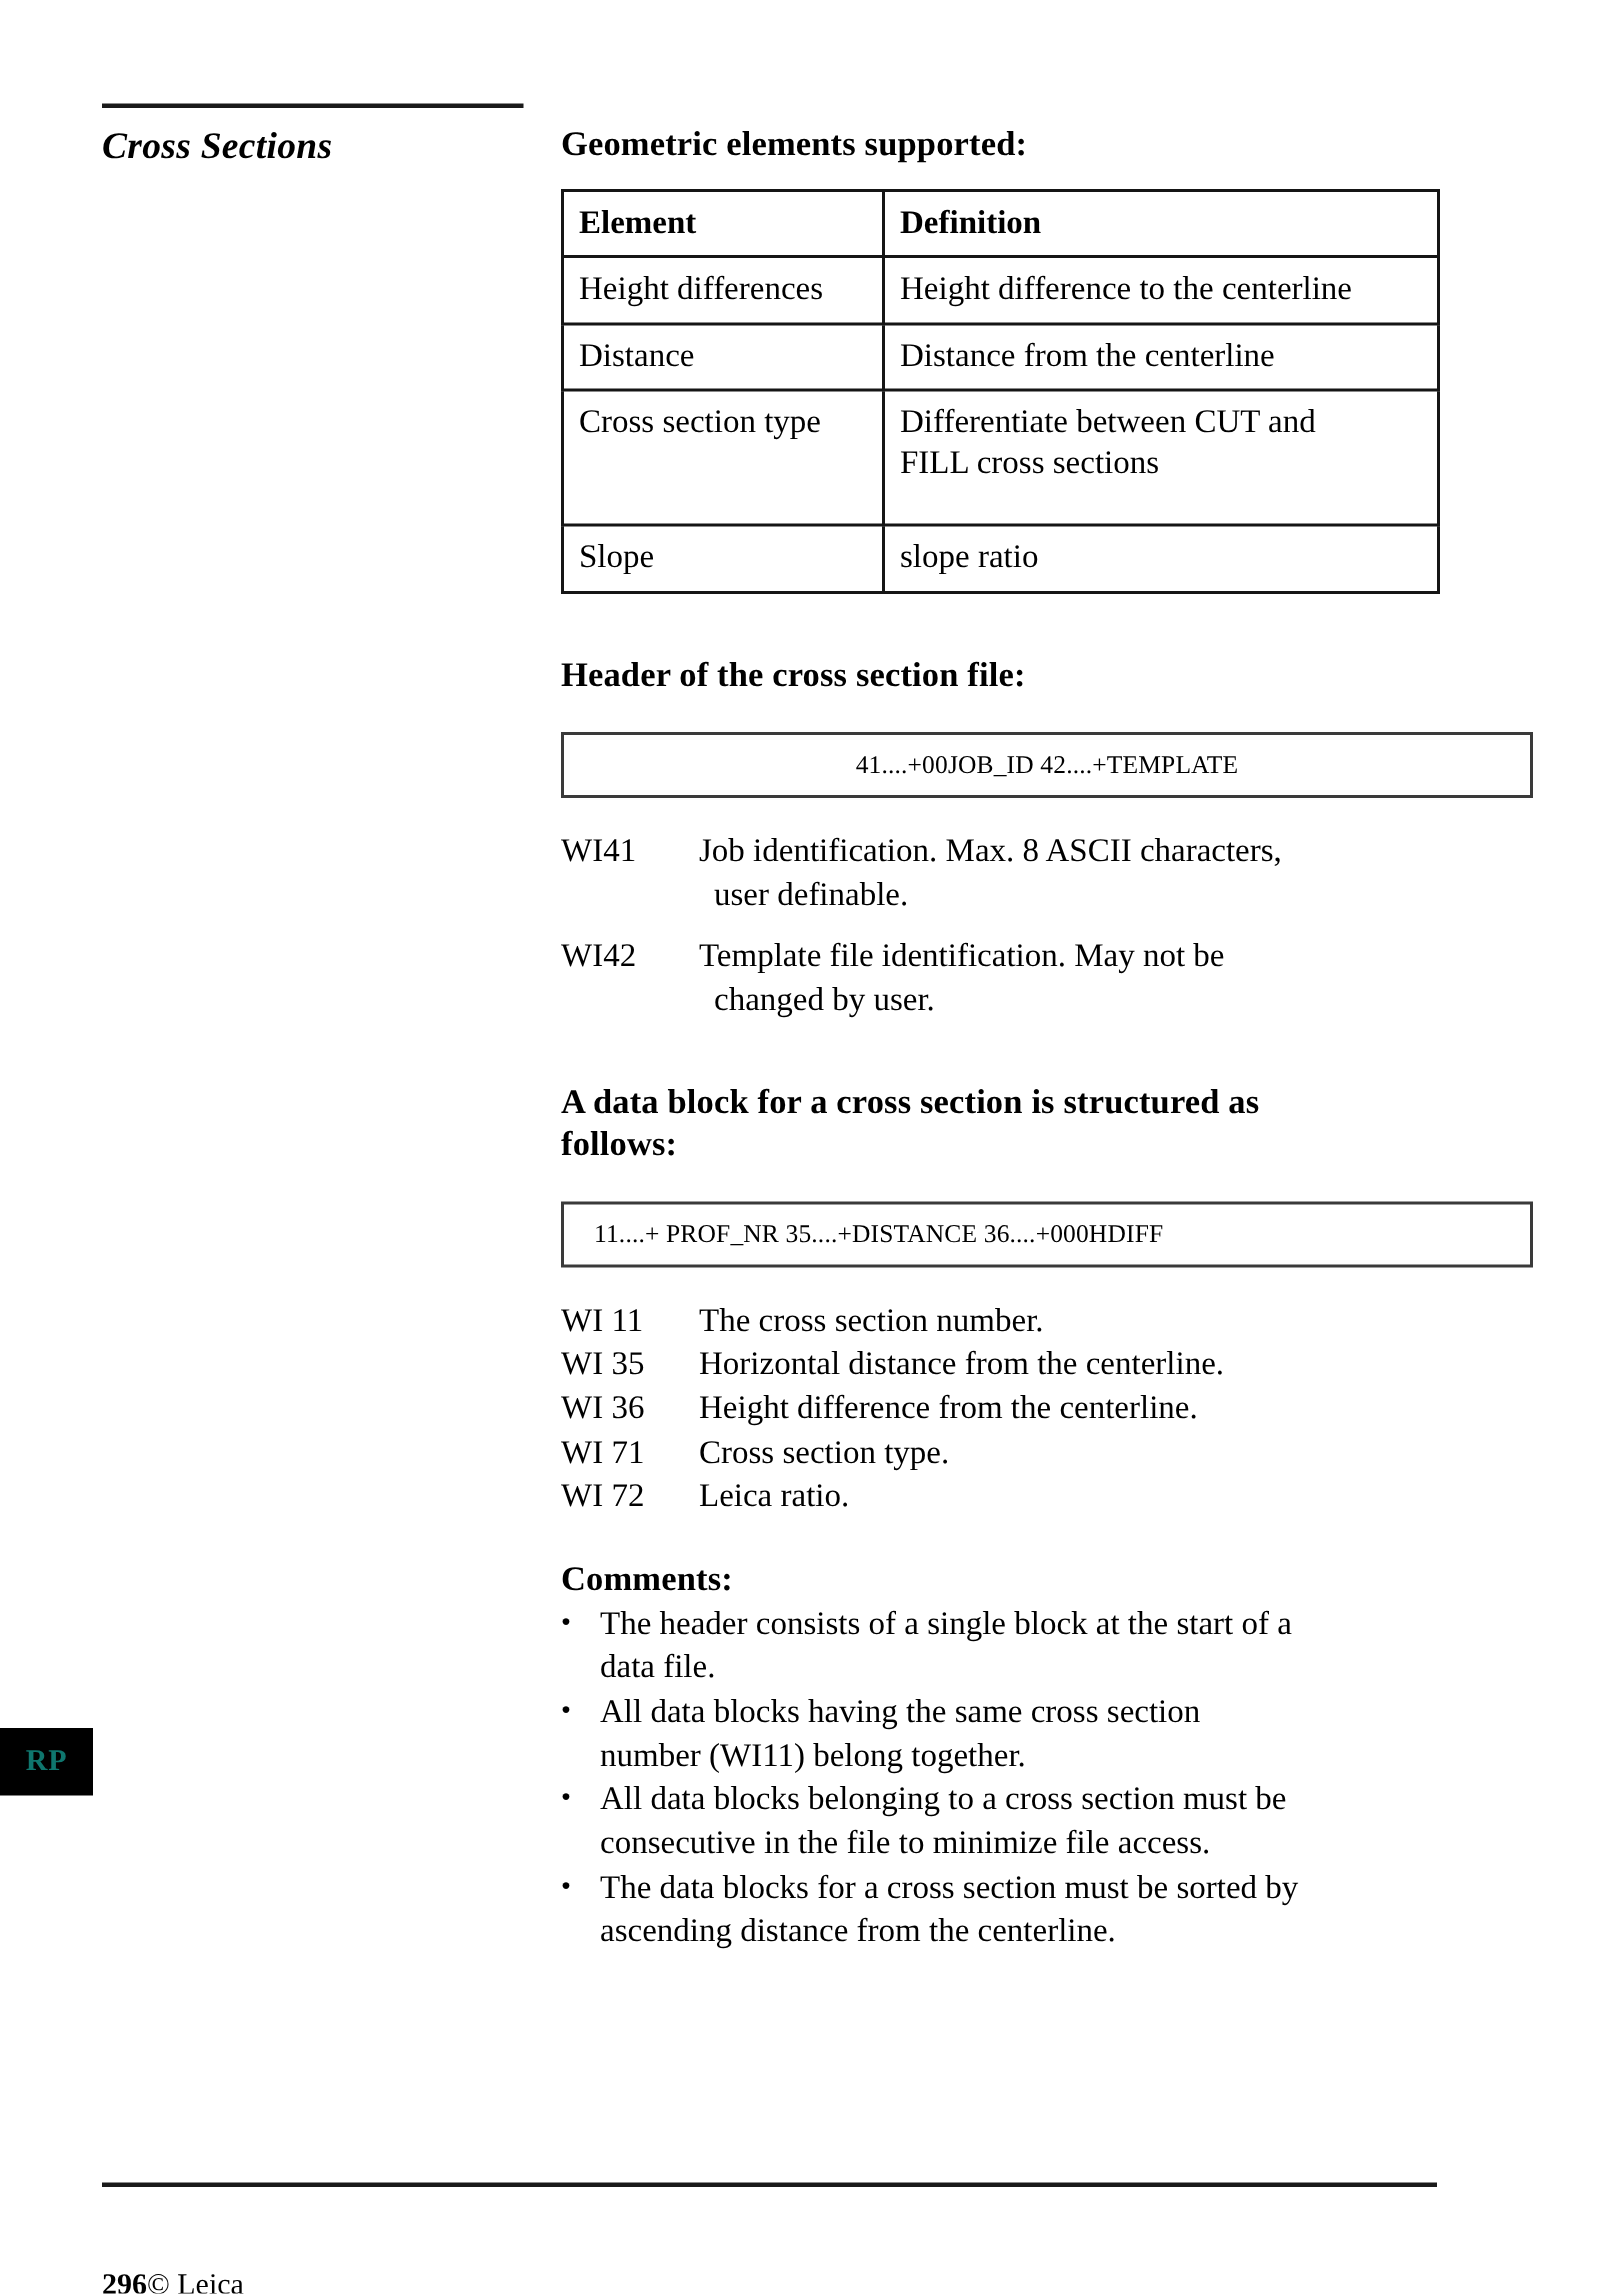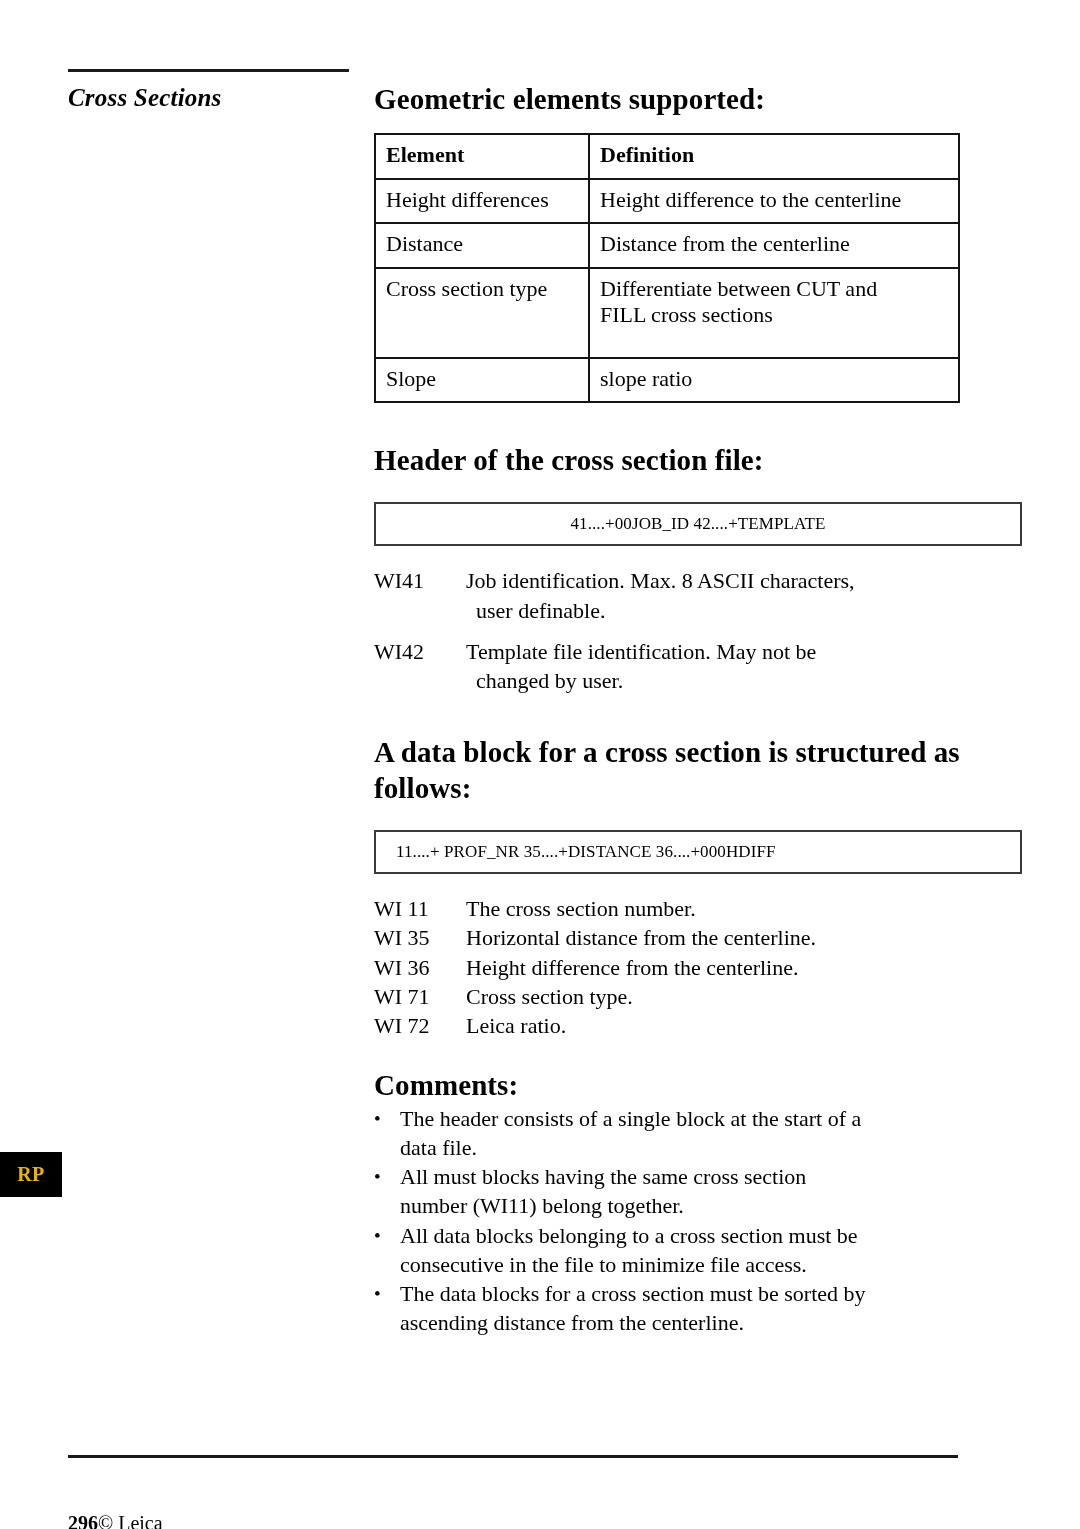--- a/index.html
+++ b/index.html
@@ -44,40 +44,40 @@
   }
 
   
   .thumb-tab {
     position: absolute;
     left: 0px;
     top: 1152px;
     width: 62px;
     height: 45px;
     background: #000000;
-    color: #eab308;
+    color: #0f766e;
     font-weight: bold;
     font-size: 20px;
     display: flex;
     align-items: center;
     justify-content: center;
     letter-spacing: 0.5px;
   }
 
   
   .content {
     position: absolute;
     left: 374px;
     top: 82px;
     width: 586px;
   }
 
   h2.section-head {
     margin: 0;
-    font-size: 29px;
+    font-size: 23px;
     font-weight: bold;
     line-height: 1.22;
     letter-spacing: 0.1px;
   }
 
   
   table.elements-table {
     border-collapse: collapse;
     width: 584px;
     margin-top: 16px;
@@ -304,21 +304,21 @@
       <div class="bullet-row">
         <span class="bullet-mark">•</span>
         <span class="bullet-text">
           <span>The header consists of a single block at the start of a</span>
           <span class="cont">data file.</span>
         </span>
       </div>
       <div class="bullet-row">
         <span class="bullet-mark">•</span>
         <span class="bullet-text">
-          <span>All must blocks having the same cross section</span>
+          <span>All data blocks having the same cross section</span>
           <span class="cont">number (WI11) belong together.</span>
         </span>
       </div>
       <div class="bullet-row">
         <span class="bullet-mark">•</span>
         <span class="bullet-text">
           <span>All data blocks belonging to a cross section must be</span>
           <span class="cont">consecutive in the file to minimize file access.</span>
         </span>
       </div>

